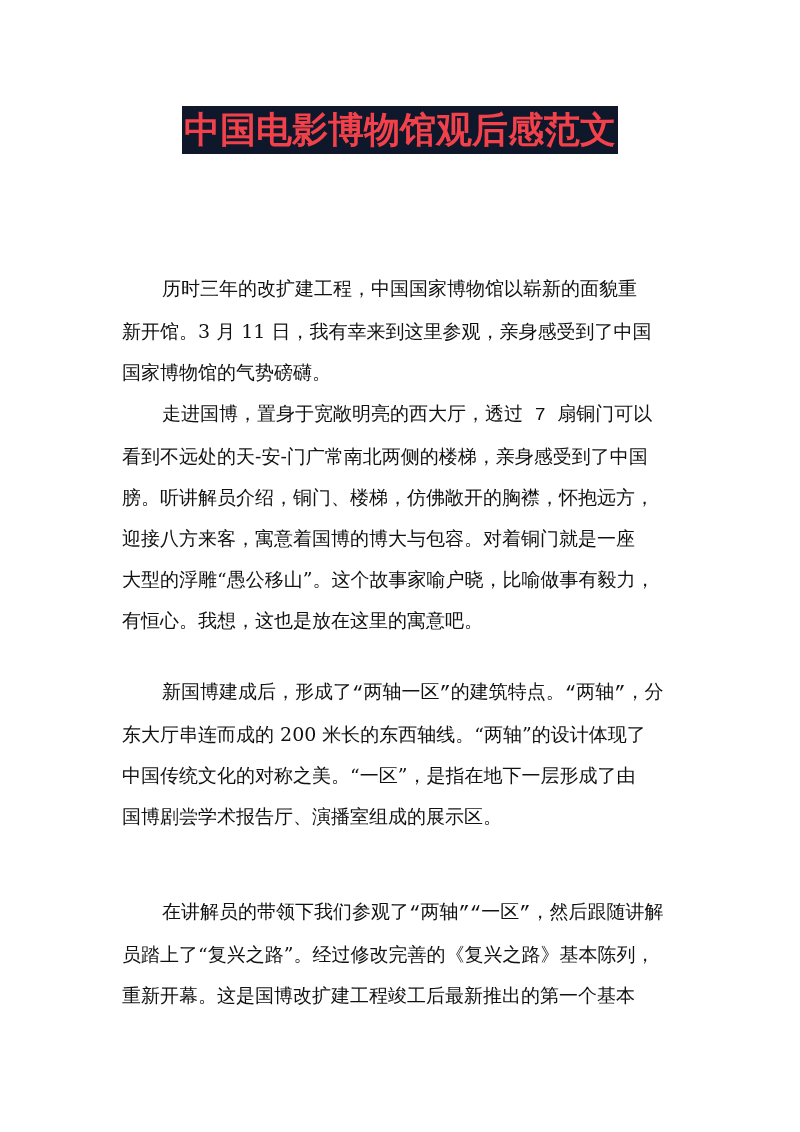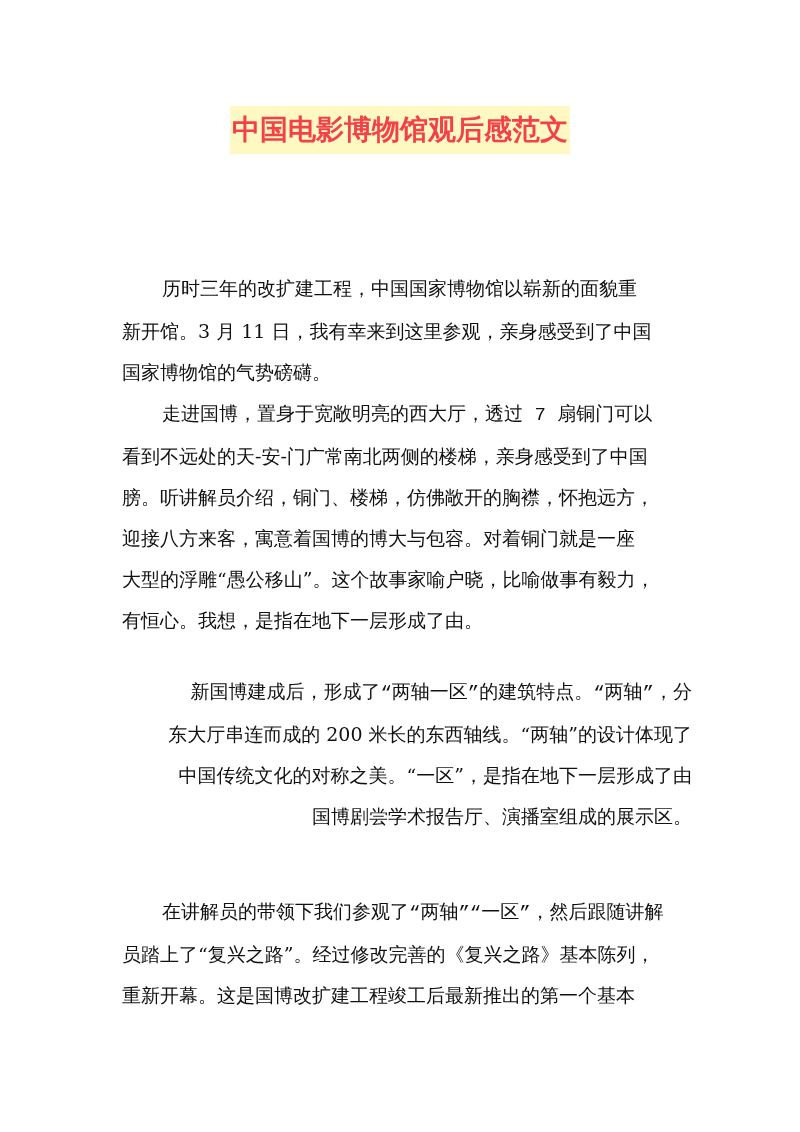--- a/index.html
+++ b/index.html
@@ -23,25 +23,25 @@
     }
     .title-wrap {
       position: absolute;
       top: 106px;
       left: 0;
       width: 800px;
       text-align: center;
     }
     .title {
       display: inline-block;
-      background: #fef9c3;
+      background: #0f172a;
       color: #f2414a;
       font-family: "DejaVu Sans", "Liberation Sans", sans-serif;
       font-weight: bold;
-      font-size: 28px;
+      font-size: 36px;
       line-height: 48px;
       padding: 0 2px;
       letter-spacing: 0px;
     }
     .subheading {
       position: absolute;
       top: 218px;
       left: 162px;
       color: #1f8fd1;
       font-family: "DejaVu Sans", "Liberation Sans", sans-serif;
@@ -79,24 +79,24 @@
     <div class="line">新开馆。3 月 11 日，我有幸来到这里参观，亲身感受到了中国</div>
     <div class="line">国家博物馆的气势磅礴。</div>
   </div>
 
   <div class="para" style="top:395px;">
     <div class="line first">走进国博，置身于宽敞明亮的西大厅，透过 7 扇铜门可以</div>
     <div class="line">看到不远处的天-安-门广常南北两侧的楼梯，亲身感受到了中国</div>
     <div class="line">膀。听讲解员介绍，铜门、楼梯，仿佛敞开的胸襟，怀抱远方，</div>
     <div class="line">迎接八方来客，寓意着国博的博大与包容。对着铜门就是一座</div>
     <div class="line">大型的浮雕“愚公移山”。这个故事家喻户晓，比喻做事有毅力，</div>
-    <div class="line">有恒心。我想，是指在地下一层形成了由。</div>
+    <div class="line">有恒心。我想，这也是放在这里的寓意吧。</div>
   </div>
 
-  <div class="para" style="top:673px;text-align:right;">
+  <div class="para" style="top:673px;">
     <div class="line first">新国博建成后，形成了“两轴一区”的建筑特点。“两轴”，分</div>
     <div class="line">东大厅串连而成的 200 米长的东西轴线。“两轴”的设计体现了</div>
     <div class="line">中国传统文化的对称之美。“一区”，是指在地下一层形成了由</div>
     <div class="line">国博剧尝学术报告厅、演播室组成的展示区。</div>
   </div>
 
   <div class="para" style="top:893px;">
     <div class="line first">在讲解员的带领下我们参观了“两轴”“一区”，然后跟随讲解</div>
     <div class="line">员踏上了“复兴之路”。经过修改完善的《复兴之路》基本陈列，</div>
     <div class="line">重新开幕。这是国博改扩建工程竣工后最新推出的第一个基本</div>

